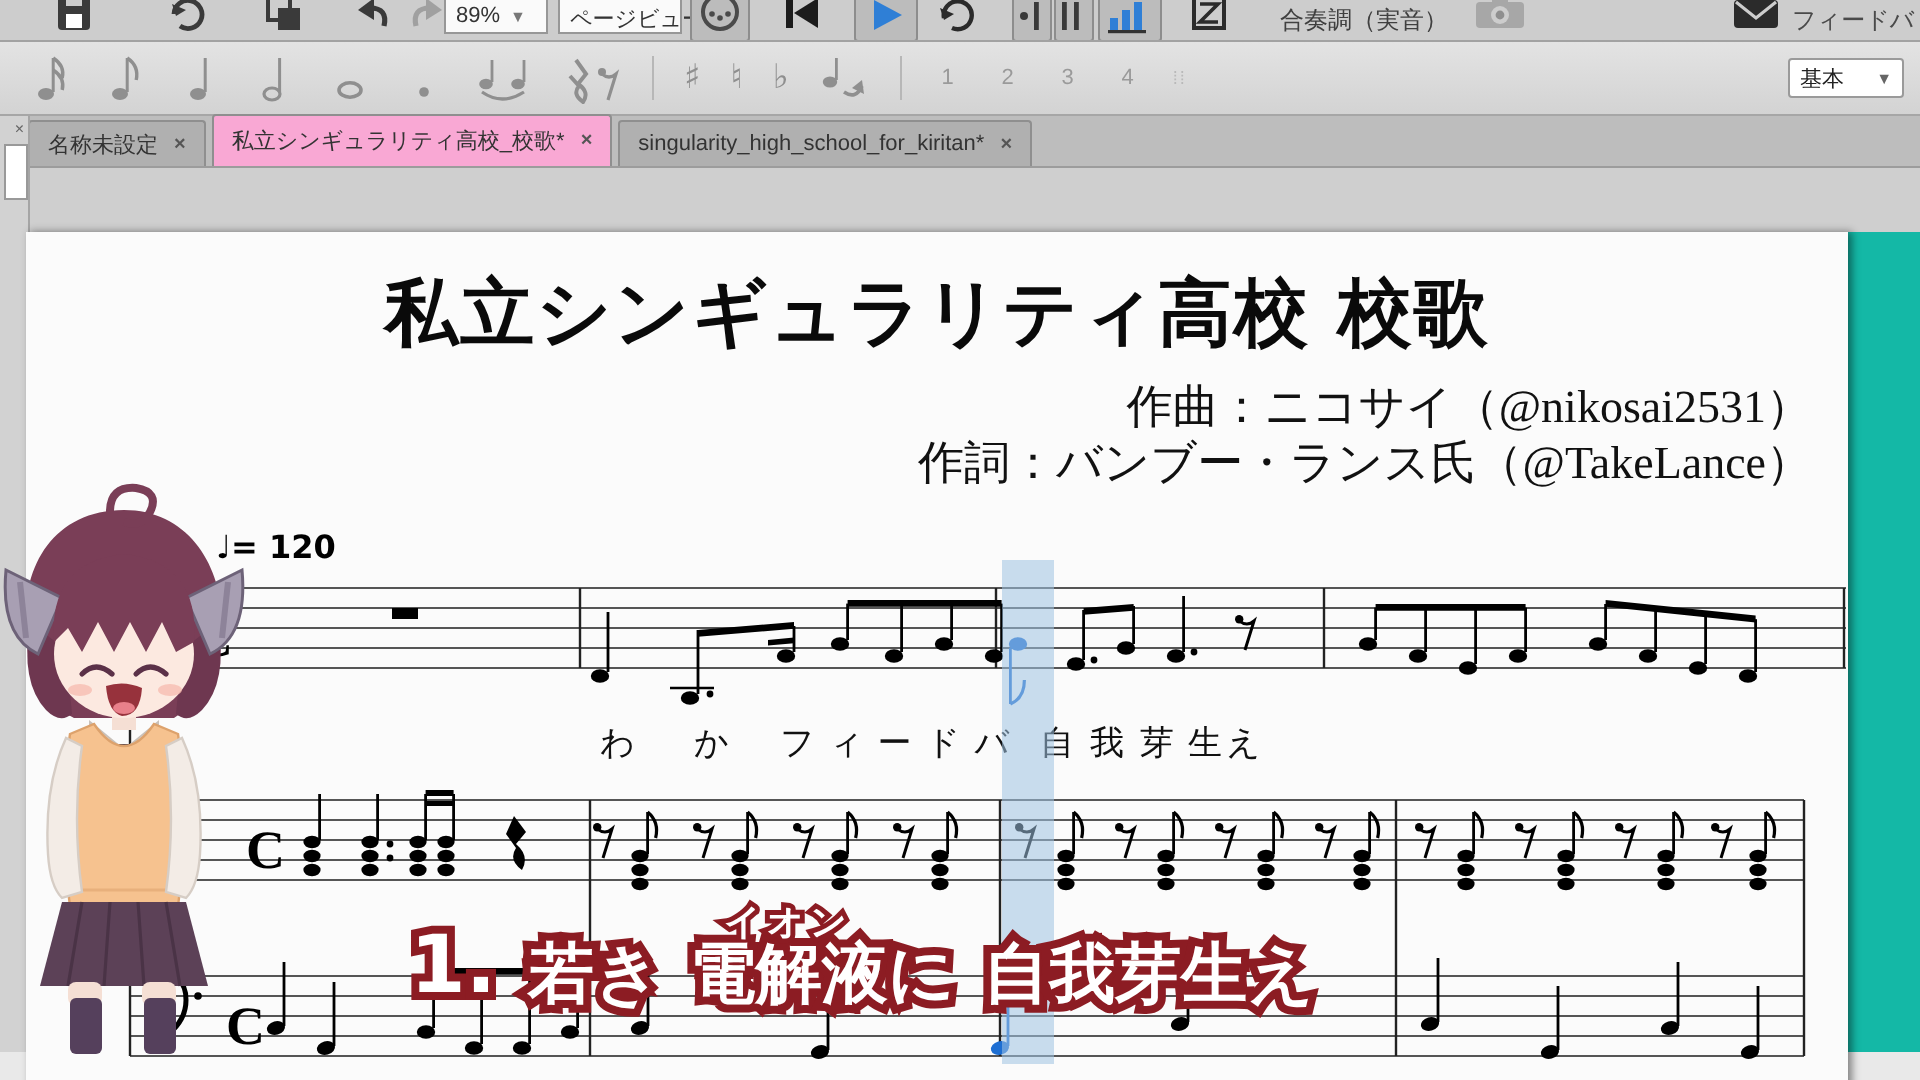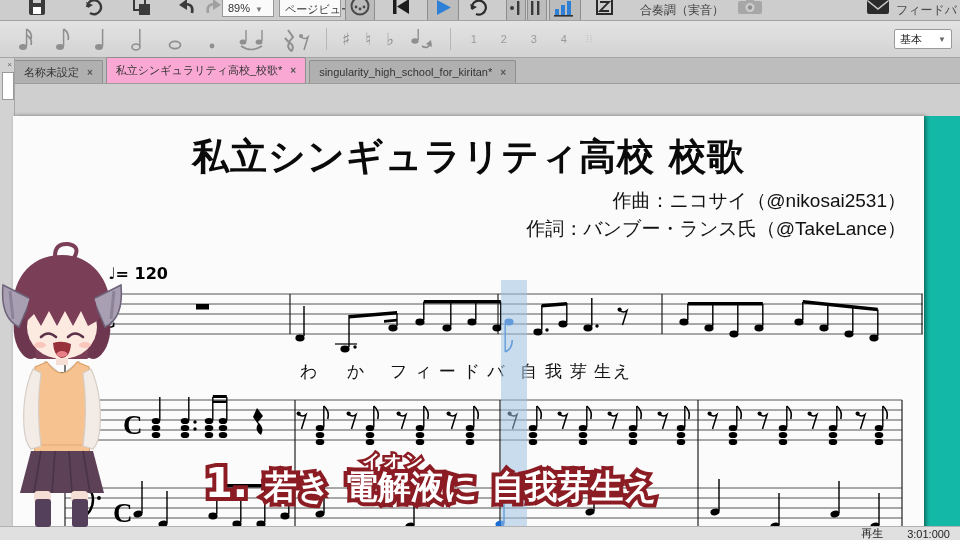--- a/index.html
+++ b/index.html
@@ -47,22 +47,22 @@
            border-right:1px solid #a5a5a5;}
   .palette .px{position:absolute;right:2px;top:2px;font-size:8px;color:#666;}
   .palette .sbox{position:absolute;left:2px;top:14px;width:10px;height:26px;background:#fff;
            border:1px solid #999;}
   .canvas{position:absolute;left:13px;top:0;right:0;bottom:0;background:#14b8a6;margin-top:32px;}
   .page{position:absolute;left:0;top:0;width:911px;height:442px;background:#fbfbfb;
         box-shadow:2px 0 4px rgba(0,0,0,.45);}
 
   .s-title{position:absolute;left:0;top:16px;width:100%;text-align:center;font-size:37px;
            font-weight:bold;color:#0a0a0a;font-family:"DejaVu Sans",sans-serif;letter-spacing:1px;}
-  .s-credit{position:absolute;right:18px;text-align:right;font-size:19px;color:#111;
-            font-family:Liberation Sans, sans-serif;}
+  .s-credit{position:absolute;right:18px;text-align:right;font-size:23px;color:#111;
+            font-family:Liberation Serif, serif;}
   .s-composer{top:72px;}
   .s-lyricist{top:100px;}
   .s-tempo{position:absolute;left:95px;top:148px;font-size:16px;font-weight:bold;color:#000;
            font-family:"DejaVu Sans",sans-serif;}
   .notation{position:absolute;left:0;top:0;}
   .lyric{position:absolute;top:244px;font-size:17px;color:#111;white-space:nowrap;
          font-family:"DejaVu Sans",sans-serif;}
   .cursorband{position:absolute;left:488px;top:164px;width:26px;height:252px;
               background:#9fc3e2;opacity:.55;}
 
@@ -544,18 +544,14 @@
     </div>
     <div class="cap-layer cap-front">
       <span class="cap-num">1.</span>
       <span class="gap">若き</span>
       <ruby><span>電解液</span><rt>イオン</rt></ruby>
       <span class="gap">に</span>
       <span>自我芽生え</span>
     </div>
   </div>
 
-  <div class="statusbar">
-    <span>再生</span>
-    <span>3:01:000</span>
-  </div>
 
 </div>
 
 </body></html>

